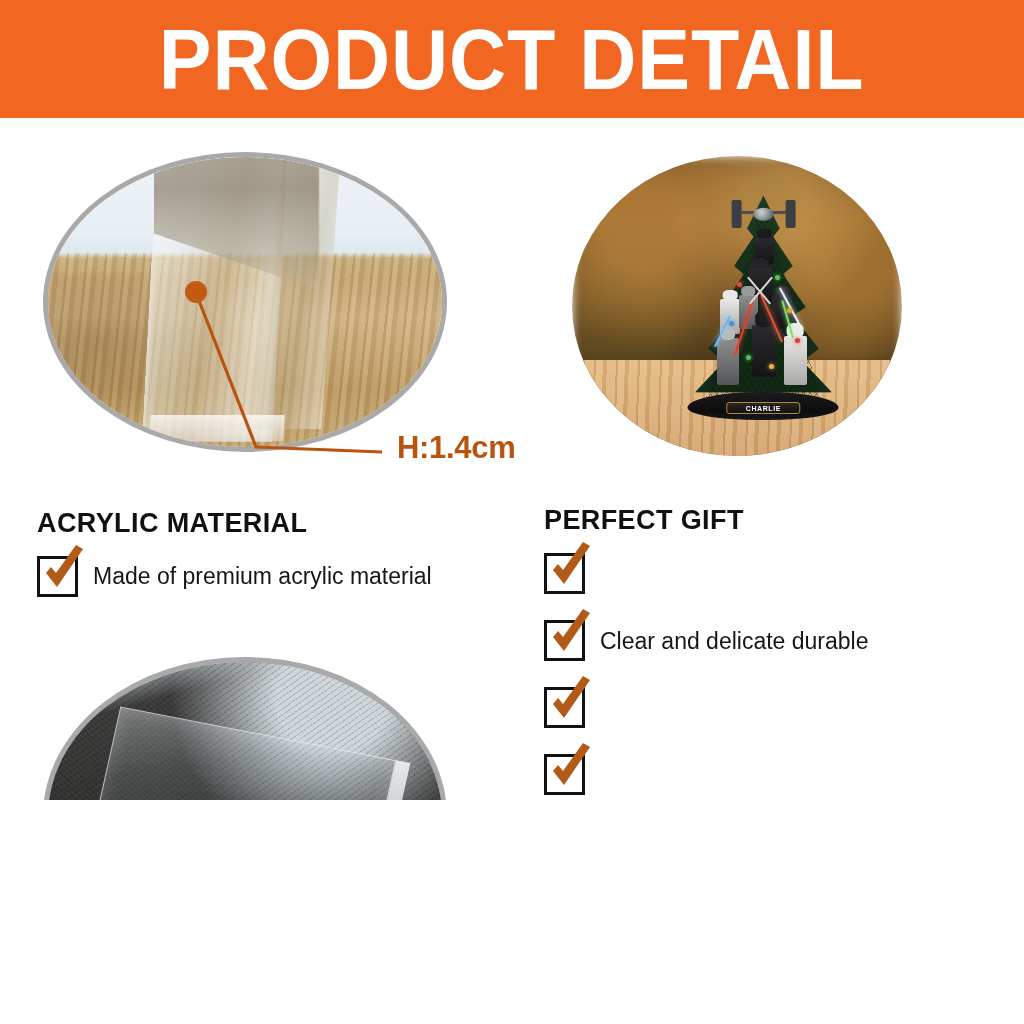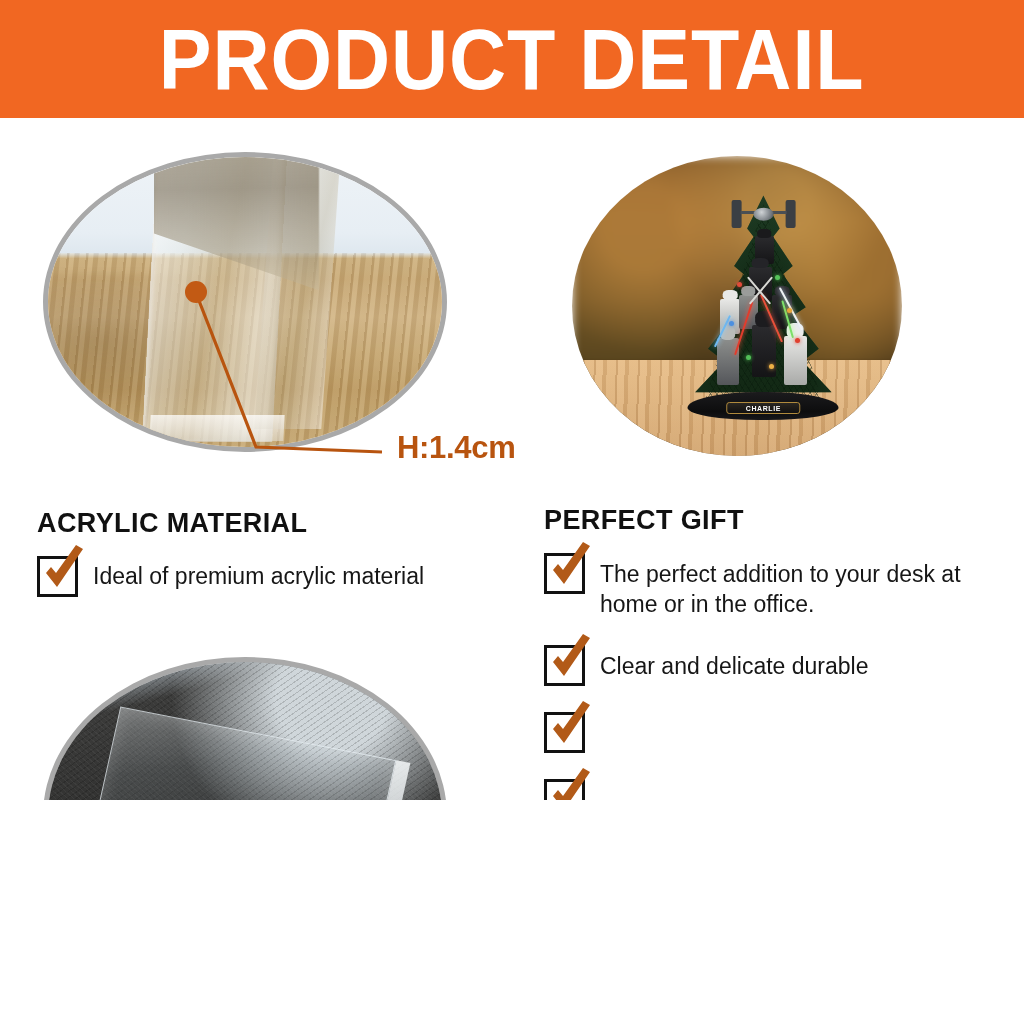--- a/index.html
+++ b/index.html
@@ -358,34 +358,33 @@
 
   <div class="section" id="section-acrylic">
     <div class="section-title">ACRYLIC MATERIAL</div>
 
     <div class="feature">
       <div class="checkbox">
         <svg viewBox="0 0 58 58" aria-hidden="true">
           <path d="M10 30 L21 44 L47 6 L40 2 L20 30 L15 24 Z" fill="#b25a18"></path>
         </svg>
       </div>
-      <div class="feature-text">Ideal of premium acrylic material</div>
+      <div class="feature-text">Made of premium acrylic material</div>
     </div>
   </div>
 
   <div class="section" id="section-gift">
     <div class="section-title">PERFECT GIFT</div>
 
     <div class="feature">
       <div class="checkbox">
         <svg viewBox="0 0 58 58" aria-hidden="true">
             <path d="M10 30 L21 44 L47 6 L40 2 L20 30 L15 24 Z" fill="#b25a18"></path>
           </svg>
       </div>
-      <div class="feature-text">The perfect addition to your desk at home or in the office.</div>
     </div>
 
     <div class="feature">
       <div class="checkbox">
         <svg viewBox="0 0 58 58" aria-hidden="true">
             <path d="M10 30 L21 44 L47 6 L40 2 L20 30 L15 24 Z" fill="#b25a18"></path>
           </svg>
       </div>
       <div class="feature-text">Clear and delicate durable</div>
     </div>

